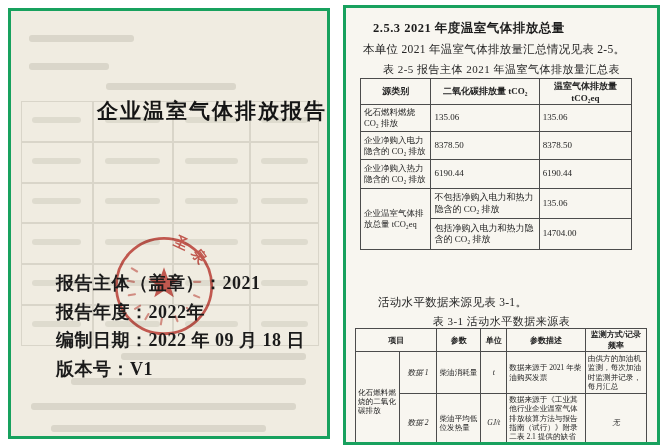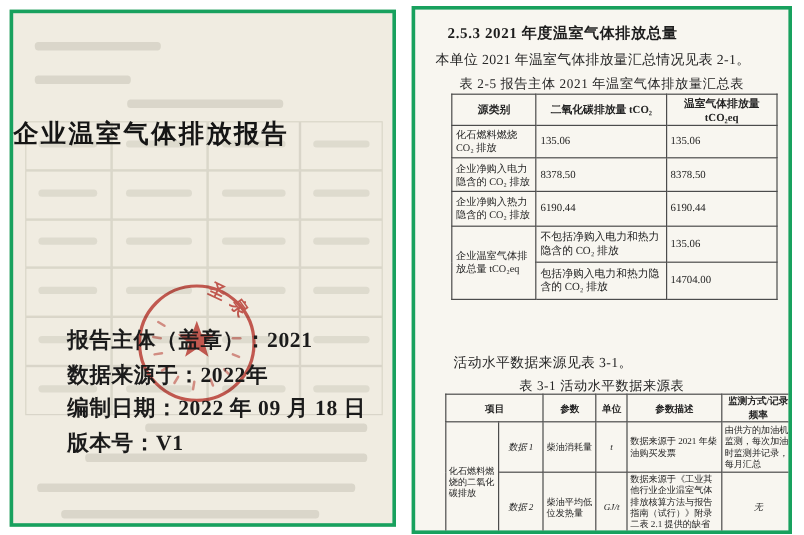--- a/index.html
+++ b/index.html
@@ -44,21 +44,21 @@
     position: relative;
   }
   .bleed-cell::after {
     content: "";
     position: absolute; left: 15%; top: 38%; width: 70%; height: 6px;
     border-radius: 3px; background: rgba(130,130,112,0.16);
   }
 
   .cover-title {
     position: absolute; left: 0; top: 86px; width: 100%;
-    text-align: left;
+    text-align: right;
     font-size: 21px; font-weight: 700; color: #151515;
     letter-spacing: 2px;
   }
   .cover-fields {
     position: absolute; left: 45px; top: 258px;
     font-size: 18px; font-weight: 700; color: #1b1b1b;
     line-height: 28.5px; letter-spacing: 0.5px;
   }
   .stamp {
     position: absolute; left: 96px; top: 218px; width: 114px; height: 114px;
@@ -73,21 +73,21 @@
   }
   .sec-body {
     position: absolute;
     font-size: 11.5px; color: #262626; letter-spacing: 0.3px;
   }
   .tbl-caption {
     position: absolute; width: 100%; text-align: center;
     font-size: 11px; color: #262626; font-weight: 400; letter-spacing: 0.5px;
   }
 
-  table { border-collapse: collapse; table-layout: fixed; position: absolute; margin-left: 16px; }
+  table { border-collapse: collapse; table-layout: fixed; position: absolute; }
   td, th {
     border: 1px solid #4c4c4c;
     color: #242424;
     vertical-align: middle;
     overflow: hidden;
   }
 
   
   #table-2-5 { left: 14px; top: 70px; width: 272px; font-size: 9px; }
   #table-2-5 th { font-weight: 700; font-size: 9px; height: 25px; text-align: center; padding: 1px 2px; }
@@ -172,31 +172,31 @@
         <path d="M 52 92 l 1 -6"></path>
       <path d="M 68 89 l -2 -5"></path>
         <path d="M 81 80 l -4 -4"></path>
         <path d="M 89 66 l -5 -2"></path>
       <path d="M 90 51 l -6 0"></path>
     </g>
   </svg>
 
   <div class="cover-fields">
     <div>报告主体（盖章）：2021</div>
-    <div>数据来源于：2022年</div>
+    <div>报告年度：2022年</div>
     <div>编制日期：2022 年 09 月 18 日</div>
     <div>版本号：V1</div>
   </div>
 </div>
 
 <div class="page" id="report-page">
   <div class="rp-inner">
 
     <div class="sec-heading" style="left:27px; top:12px;">2.5.3  2021 年度温室气体排放总量</div>
-    <div class="sec-body" style="left:17px; top:34px;">本单位 2021 年温室气体排放量汇总情况见表 2-1。</div>
+    <div class="sec-body" style="left:17px; top:34px;">本单位 2021 年温室气体排放量汇总情况见表 2-5。</div>
     <div class="tbl-caption" style="top:54px;">表 2-5 报告主体 2021 年温室气体排放量汇总表</div>
 
     <table id="table-2-5">
       <colgroup>
           <col style="width:26%">
           <col style="width:40%">
           <col style="width:34%">
         </colgroup>
       <tbody>
           <tr>

